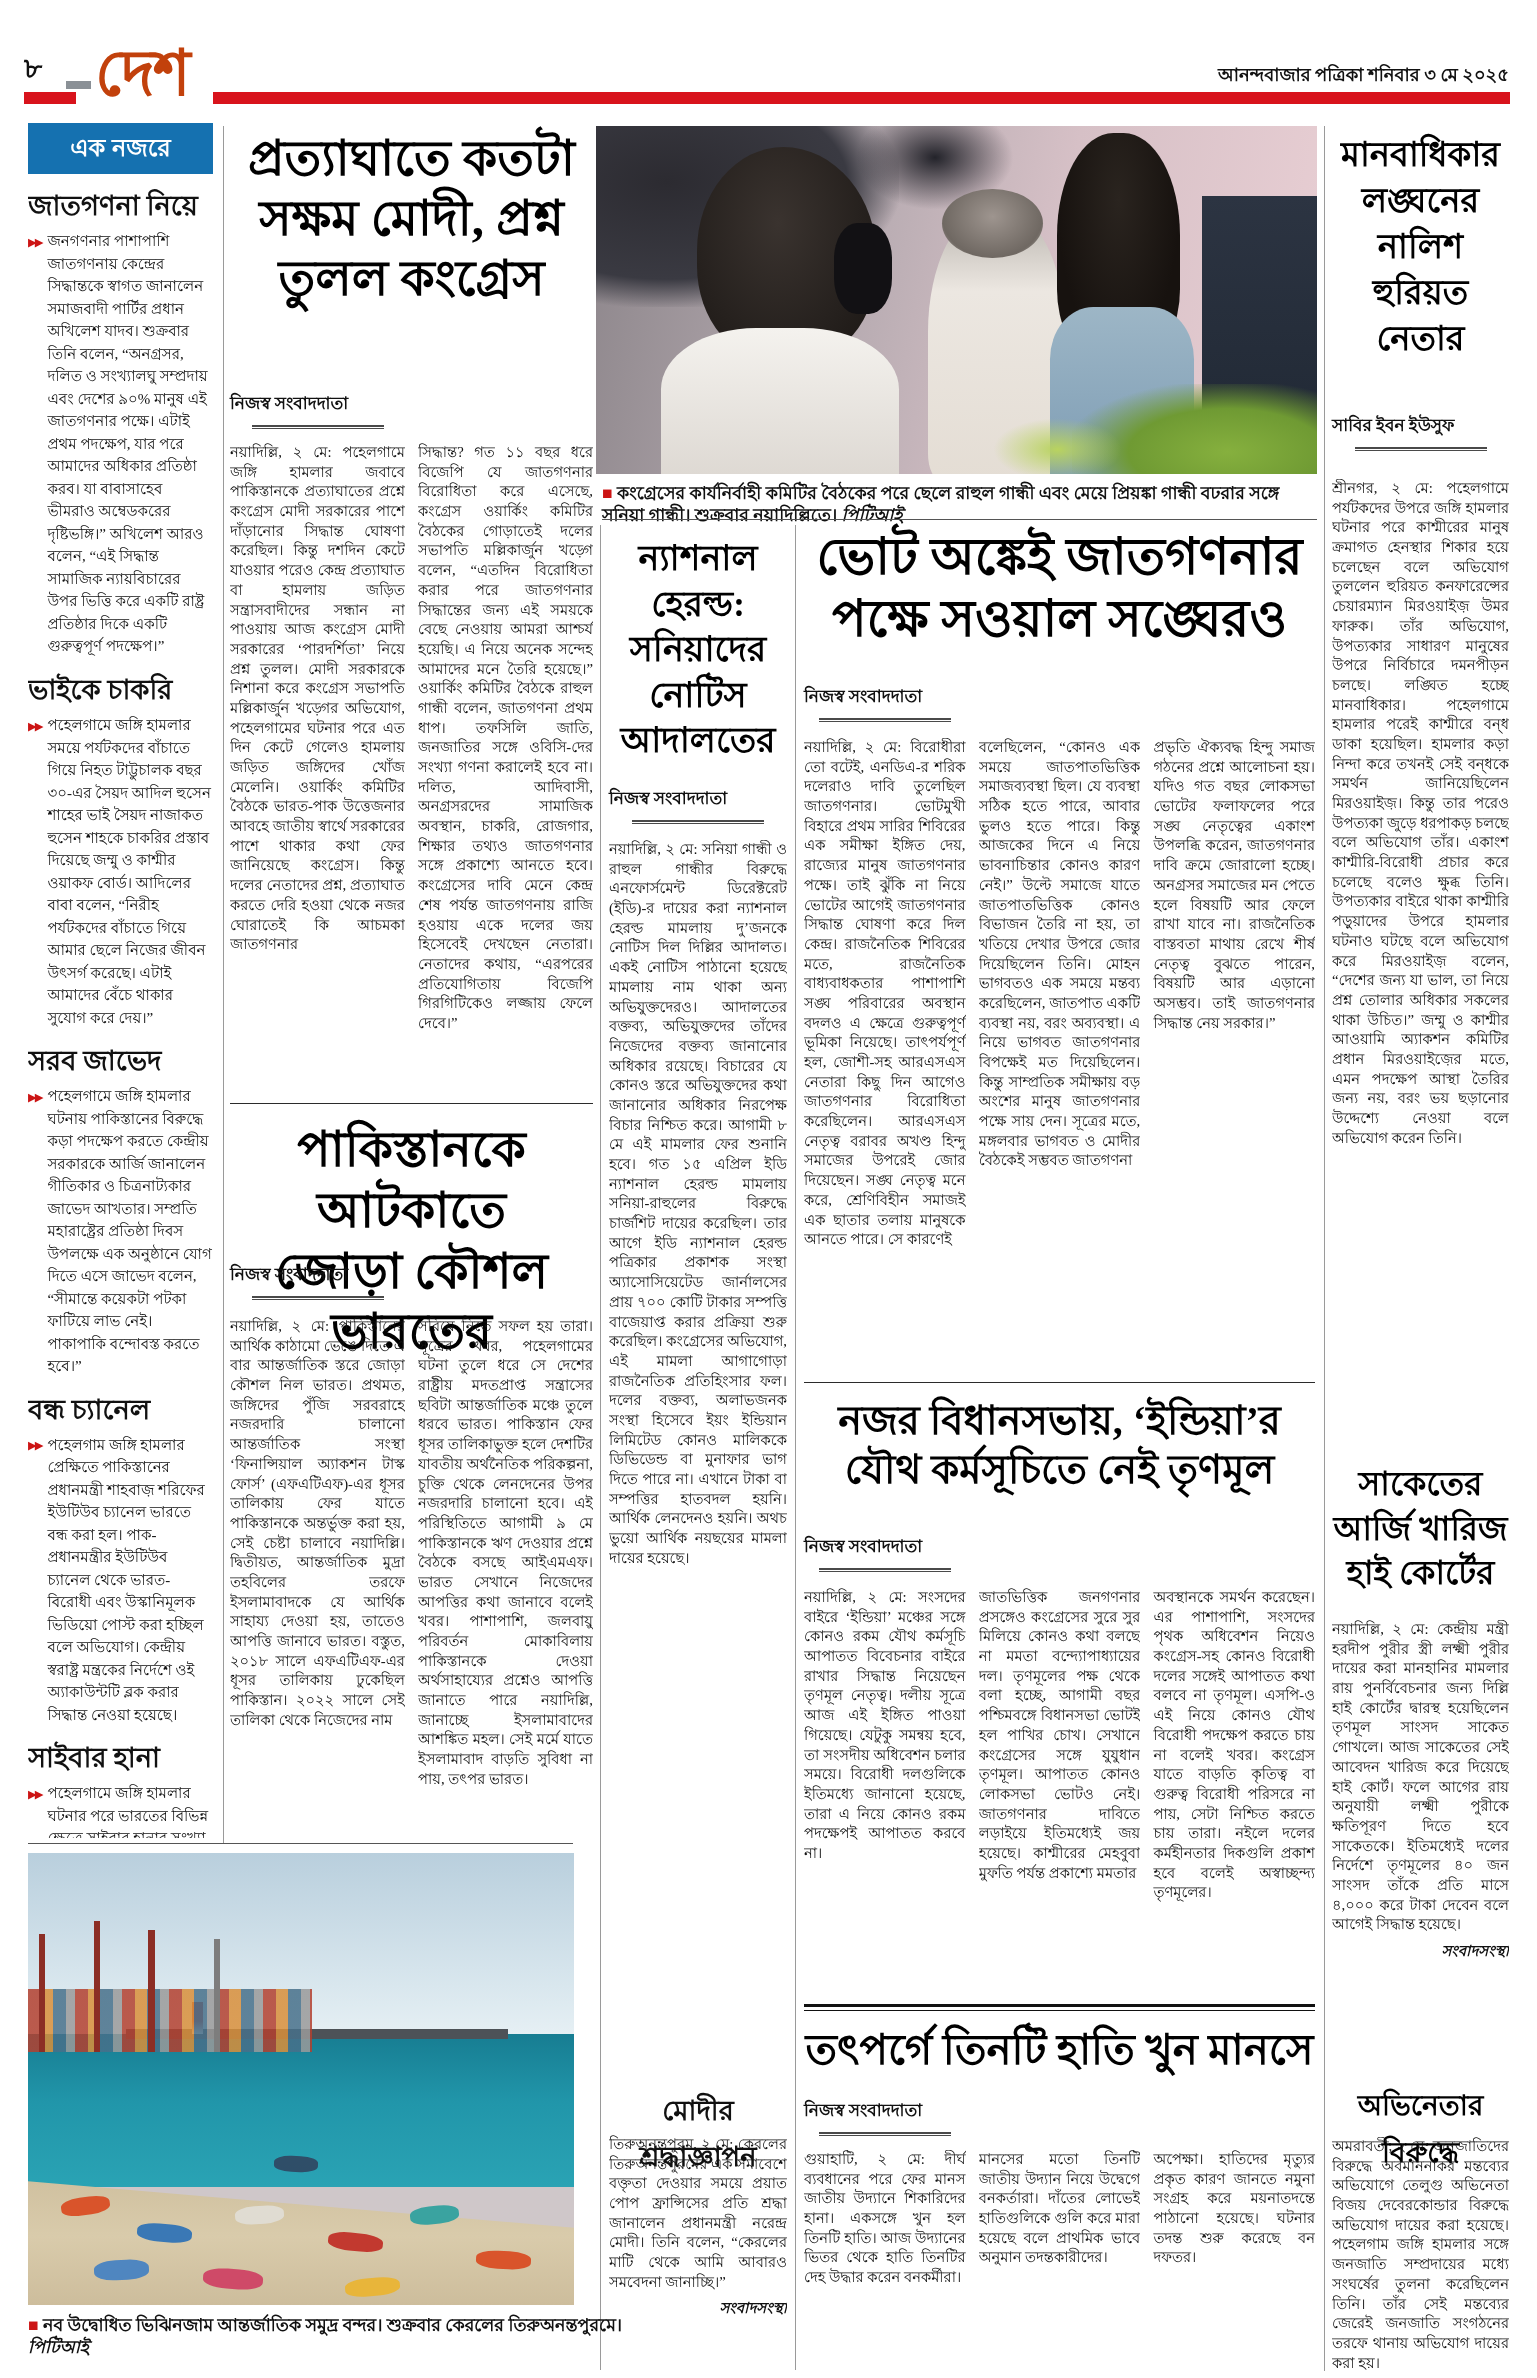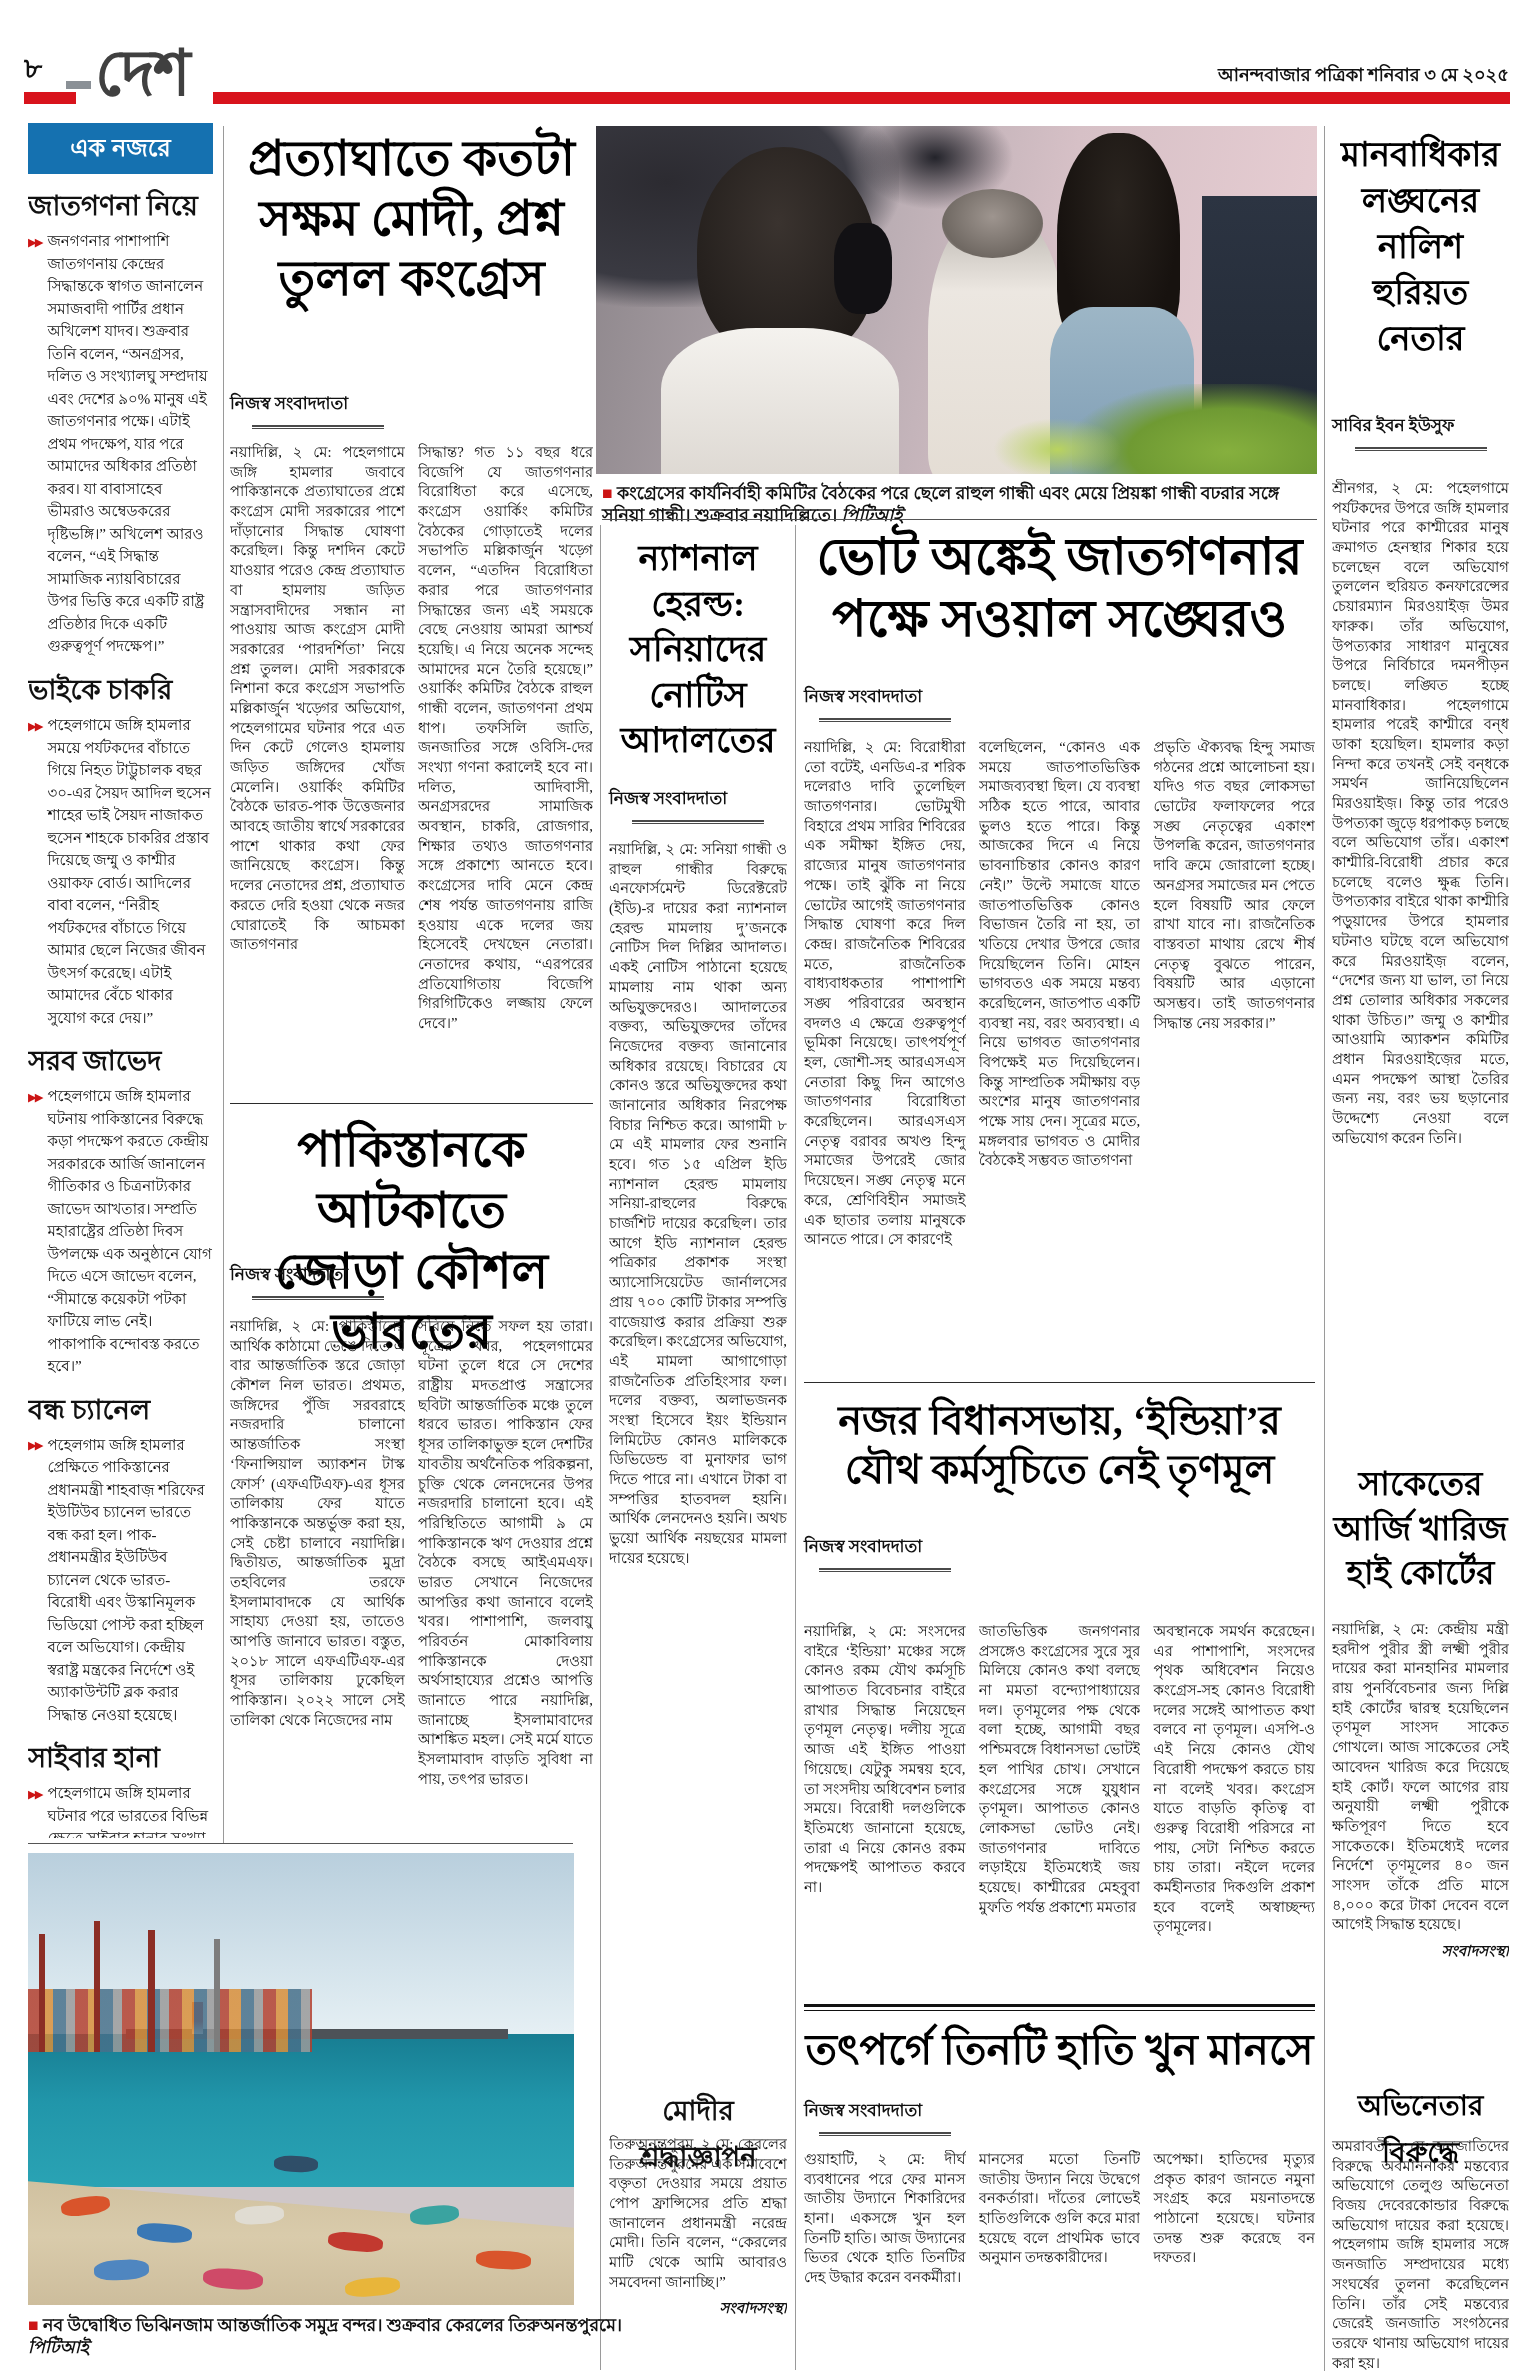--- a/index.html
+++ b/index.html
@@ -1,21 +1,21 @@
 <!DOCTYPE html>
 <html style="font-size:15px"><head>
 <meta charset="utf-8">
 <style>
   html,body{margin:0;padding:0;background:#e8e8e8;}
   #page{position:relative;width:1538px;height:2378px;background:#ffffff;overflow:hidden;
         font-family:"Liberation Serif",serif;color:#111;}
   .abs{position:absolute;}
   
   .pagenum{font-size:28px;font-weight:bold;}
-  .logo{font-size:64px;font-weight:bold;color:#404040;line-height:1;letter-spacing:-1.9px;}
+  .logo{font-size:64px;font-weight:bold;color:#c2410c;line-height:1;letter-spacing:-1.9px;}
   .tinymark{background:#8a9096;}
   .redbar{background:#d8131c;}
   .dateline{font-size:18px;font-weight:bold;text-align:right;}
   
   .vline{width:0;border-left:0.9px solid #9a9a9a;}
   .hline{height:0;border-top:1.9px solid #2b2b2b;}
   .hline-thin{height:0;border-top:0.9px solid #555;}
   .dblline{height:2.8px;border-top:3.8px solid #111;border-bottom:0.9px solid #111;}
   
   .sidebox{background:#1571b0;color:#fff;text-align:center;font-size:24px;font-weight:bold;
@@ -164,21 +164,21 @@
     <div class="bcol">নয়াদিল্লি, ২ মে: বিরোধীরা তো বটেই, এনডিএ-র শরিক দলেরাও দাবি তুলেছিল জাতগণনার। ভোটমুখী বিহারে প্রথম সারির শিবিরের এক সমীক্ষা ইঙ্গিত দেয়, রাজ্যের মানুষ জাতগণনার পক্ষে। তাই ঝুঁকি না নিয়ে ভোটের আগেই জাতগণনার সিদ্ধান্ত ঘোষণা করে দিল কেন্দ্র। রাজনৈতিক শিবিরের মতে, রাজনৈতিক বাধ্যবাধকতার পাশাপাশি সঙ্ঘ পরিবারের অবস্থান বদলও এ ক্ষেত্রে গুরুত্বপূর্ণ ভূমিকা নিয়েছে। তাৎপর্যপূর্ণ হল, জোশী-সহ আরএসএস নেতারা কিছু দিন আগেও জাতগণনার বিরোধিতা করেছিলেন। আরএসএস নেতৃত্ব বরাবর অখণ্ড হিন্দু সমাজের উপরেই জোর দিয়েছেন। সঙ্ঘ নেতৃত্ব মনে করে, শ্রেণিবিহীন সমাজই এক ছাতার তলায় মানুষকে আনতে পারে। সে কারণেই</div>
     <div class="bcol">বলেছিলেন, “কোনও এক সময়ে জাতপাতভিত্তিক সমাজব্যবস্থা ছিল। যে ব্যবস্থা সঠিক হতে পারে, আবার ভুলও হতে পারে। কিন্তু আজকের দিনে এ নিয়ে ভাবনাচিন্তার কোনও কারণ নেই।” উল্টে সমাজে যাতে জাতপাতভিত্তিক কোনও বিভাজন তৈরি না হয়, তা খতিয়ে দেখার উপরে জোর দিয়েছিলেন তিনি। মোহন ভাগবতও এক সময়ে মন্তব্য করেছিলেন, জাতপাত একটি ব্যবস্থা নয়, বরং অব্যবস্থা। এ নিয়ে ভাগবত জাতগণনার বিপক্ষেই মত দিয়েছিলেন। কিন্তু সাম্প্রতিক সমীক্ষায় বড় অংশের মানুষ জাতগণনার পক্ষে সায় দেন। সূত্রের মতে, মঙ্গলবার ভাগবত ও মোদীর বৈঠকেই সম্ভবত জাতগণনা</div>
     <div class="bcol">প্রভৃতি ঐক্যবদ্ধ হিন্দু সমাজ গঠনের প্রশ্নে আলোচনা হয়। যদিও গত বছর লোকসভা ভোটের ফলাফলের পরে সঙ্ঘ নেতৃত্বের একাংশ উপলব্ধি করেন, জাতগণনার দাবি ক্রমে জোরালো হচ্ছে। অনগ্রসর সমাজের মন পেতে হলে বিষয়টি আর ফেলে রাখা যাবে না। রাজনৈতিক বাস্তবতা মাথায় রেখে শীর্ষ নেতৃত্ব বুঝতে পারেন, বিষয়টি আর এড়ানো অসম্ভব। তাই জাতগণনার সিদ্ধান্ত নেয় সরকার।”</div>
   </div>
 
   <div class="abs hline" style="left:804px;top:1382px;width:511px;"></div>
 
   <div class="abs hl hl-md" style="left:804px;top:1397px;width:511px;">নজর বিধানসভায়, ‘ইন্ডিয়া’র
 যৌথ কর্মসূচিতে নেই তৃণমূল</div>
   <div class="abs byline" style="left:804px;top:1533px;width:161px;">নিজস্ব সংবাদদাতা</div>
-  <div class="abs body-cols" style="left:804px;top:1588px;width:511px;height:405px;margin-top:34px;">
+  <div class="abs body-cols" style="left:804px;top:1588px;width:511px;height:405px;">
     <div class="bcol">নয়াদিল্লি, ২ মে: সংসদের বাইরে ‘ইন্ডিয়া’ মঞ্চের সঙ্গে কোনও রকম যৌথ কর্মসূচি আপাতত বিবেচনার বাইরে রাখার সিদ্ধান্ত নিয়েছেন তৃণমূল নেতৃত্ব। দলীয় সূত্রে আজ এই ইঙ্গিত পাওয়া গিয়েছে। যেটুকু সমন্বয় হবে, তা সংসদীয় অধিবেশন চলার সময়ে। বিরোধী দলগুলিকে ইতিমধ্যে জানানো হয়েছে, তারা এ নিয়ে কোনও রকম পদক্ষেপই আপাতত করবে না।</div>
     <div class="bcol">জাতভিত্তিক জনগণনার প্রসঙ্গেও কংগ্রেসের সুরে সুর মিলিয়ে কোনও কথা বলছে না মমতা বন্দ্যোপাধ্যায়ের দল। তৃণমূলের পক্ষ থেকে বলা হচ্ছে, আগামী বছর পশ্চিমবঙ্গে বিধানসভা ভোটই হল পাখির চোখ। সেখানে কংগ্রেসের সঙ্গে যুযুধান তৃণমূল। আপাতত কোনও লোকসভা ভোটও নেই। জাতগণনার দাবিতে লড়াইয়ে ইতিমধ্যেই জয় হয়েছে। কাশ্মীরের মেহবুবা মুফতি পর্যন্ত প্রকাশ্যে মমতার</div>
     <div class="bcol">অবস্থানকে সমর্থন করেছেন। এর পাশাপাশি, সংসদের পৃথক অধিবেশন নিয়েও কংগ্রেস-সহ কোনও বিরোধী দলের সঙ্গেই আপাতত কথা বলবে না তৃণমূল। এসপি-ও এই নিয়ে কোনও যৌথ বিরোধী পদক্ষেপ করতে চায় না বলেই খবর। কংগ্রেস যাতে বাড়তি কৃতিত্ব বা গুরুত্ব বিরোধী পরিসরে না পায়, সেটা নিশ্চিত করতে চায় তারা। নইলে দলের কর্মহীনতার দিকগুলি প্রকাশ হবে বলেই অস্বাচ্ছন্দ্য তৃণমূলের।</div>
   </div>
 
   <div class="abs dblline" style="left:804px;top:2004px;width:511px;"></div>
 
   <div class="abs hl hl-ele" style="left:804px;top:2025px;width:511px;">তৎপর্গে তিনটি হাতি খুন মানসে</div>
   <div class="abs byline" style="left:804px;top:2097px;width:161px;">নিজস্ব সংবাদদাতা</div>
   <div class="abs body-cols" style="left:804px;top:2150px;width:511px;height:220px;">

